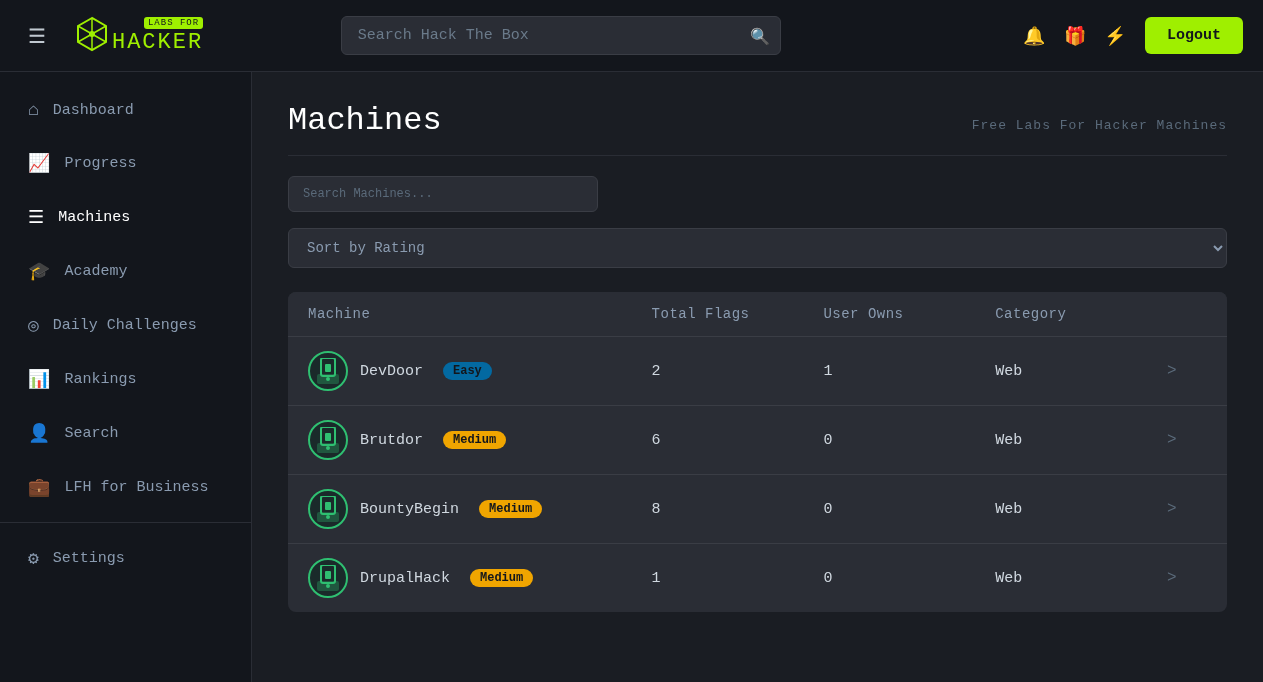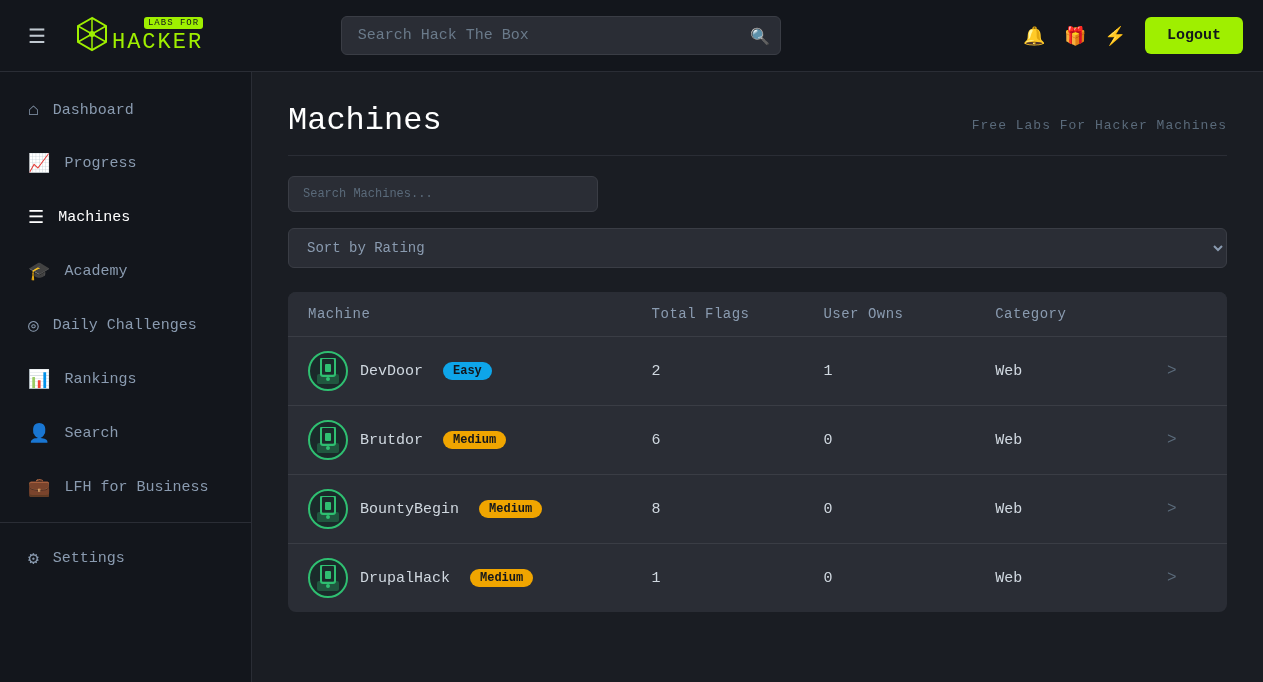--- a/index.html
+++ b/index.html
@@ -271,21 +271,21 @@
       font-size: 15px;
     }
     .badge {
       display: inline-block;
       border-radius: 20px;
       padding: 2px 10px;
       font-size: 12px;
       font-weight: bold;
       margin-left: 8px;
     }
-    .badge-easy { background: #0ea5e9; color: #13161c; }
+    .badge-easy { background: #0369a1; color: #13161c; }
     .badge-medium { background: #f0a500; color: #13161c; }
     .cell-value {
       color: #d0d8e0;
       font-size: 15px;
     }
     .chevron-right {
       color: #5a6a7a;
       font-size: 16px;
     }
   </style>

